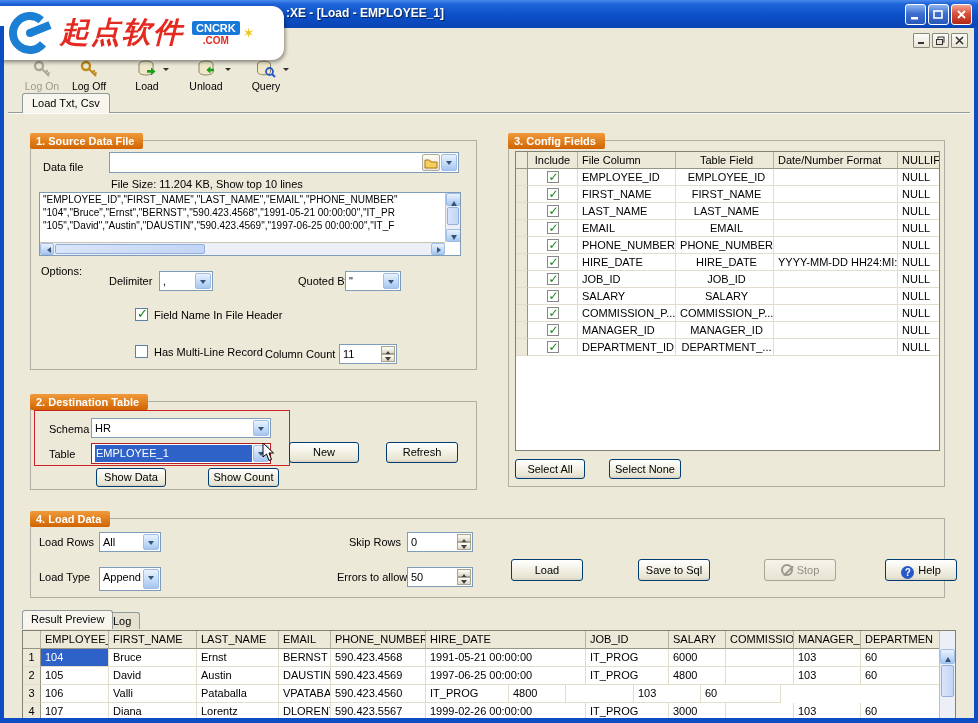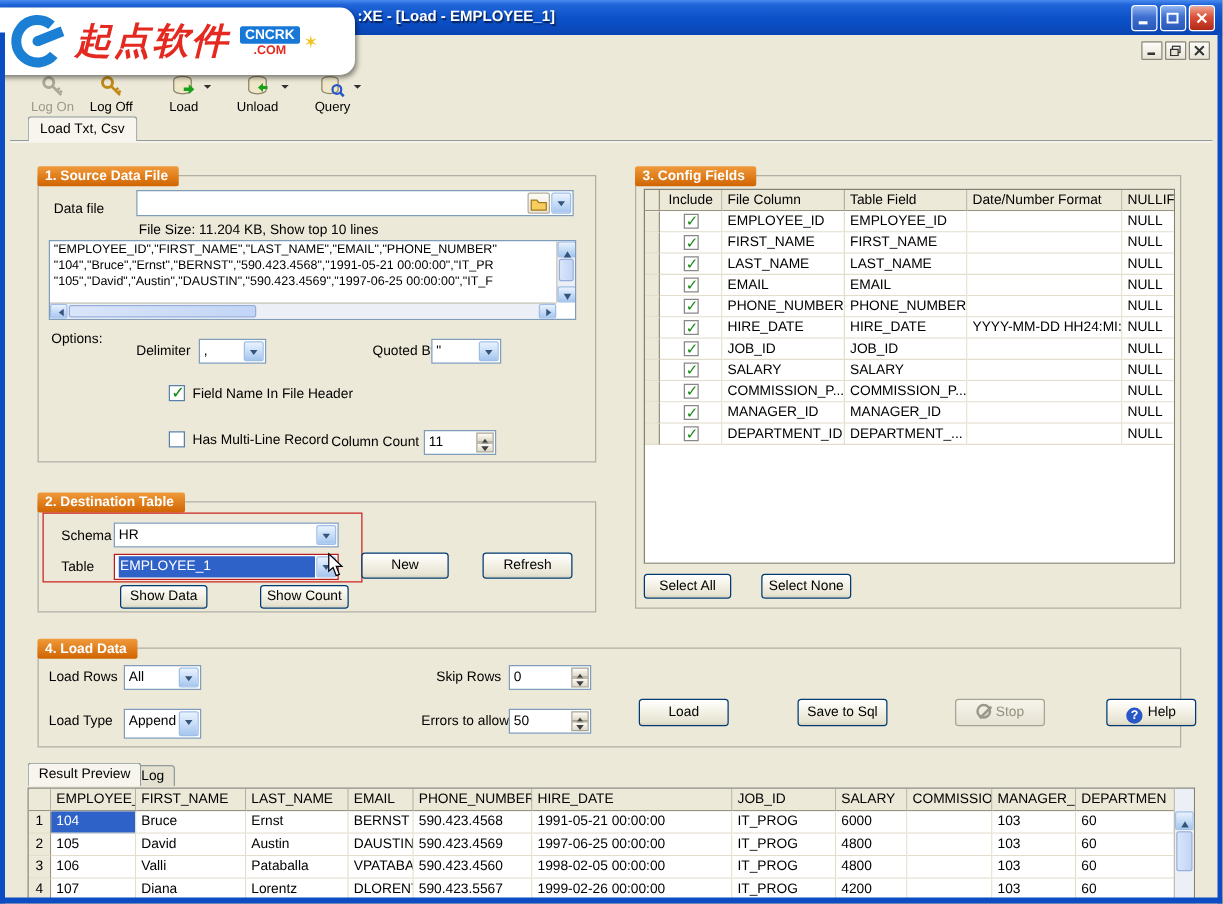--- a/index.html
+++ b/index.html
@@ -83,21 +83,21 @@
     border:1px solid #828274;overflow:hidden;}
   .cfg-hdr{position:absolute;left:0;top:0;right:0;height:17px;display:flex;}
   .cfg-hcell{height:17px;line-height:16px;background:#ECE9D8;border-right:1px solid #B6B2A2;
     border-bottom:1px solid #989482;padding-left:4px;overflow:hidden;white-space:nowrap;flex:none;}
   .cfg-body{position:absolute;left:0;top:17px;right:0;bottom:0;background:#fff;overflow:hidden;}
   .cfg-row{display:flex;height:17px;}
   .cfg-cell{height:17px;line-height:16px;border-right:1px solid #E2DECB;border-bottom:1px solid #E2DECB;
     padding-left:4px;overflow:hidden;white-space:nowrap;flex:none;background:#fff;}
   .c-ind{width:12px;background:#ECE9D8;border-right:1px solid #989482;padding:0;}
   .c-inc{width:50px;display:flex;align-items:center;justify-content:center;padding:0;}
-  .c-file{width:98px;} .c-tbl{width:98px;} .c-fmt{width:124px;} .c-nul{width:43px;}
+  .c-file{width:98px;} .c-tbl{width:98px;text-align:center;} .c-fmt{width:124px;} .c-nul{width:43px;}
   .chk2{width:12px;height:12px;background:#fff;border:1px solid #888;position:relative;}
   .chk2 .tick{position:absolute;left:1px;top:-3px;color:#12870F;font-weight:bold;font-size:12px;}
 
   
   .btab{position:absolute;height:19px;line-height:17px;padding:0 8px;border:1px solid #919B9C;
     border-bottom:none;border-radius:3px 3px 0 0;}
   .btab.active{background:#F7F5ED;top:610px;z-index:2;}
   .btab.inactive{background:#E4E1D0;top:612px;height:17px;}
   .rg{position:absolute;left:22px;top:630px;width:934px;height:93px;background:#fff;
     border:1px solid #828274;overflow:hidden;}
@@ -562,37 +562,36 @@
           <div class="rg-cell rg-c10">103</div>
           <div class="rg-cell rg-c11">60</div>
         </div>
         <div class="rg-row">
           <div class="rg-cell rg-c0 rg-ind">3</div>
           <div class="rg-cell rg-c1">106</div>
           <div class="rg-cell rg-c2">Valli</div>
           <div class="rg-cell rg-c3">Pataballa</div>
           <div class="rg-cell rg-c4">VPATABAL</div>
           <div class="rg-cell rg-c5">590.423.4560</div>
-          <div class="rg-cell rg-c6">1998-02-05 00:00:00</div>
           <div class="rg-cell rg-c7">IT_PROG</div>
           <div class="rg-cell rg-c8">4800</div>
           <div class="rg-cell rg-c9"></div>
           <div class="rg-cell rg-c10">103</div>
           <div class="rg-cell rg-c11">60</div>
         </div>
         <div class="rg-row">
           <div class="rg-cell rg-c0 rg-ind">4</div>
           <div class="rg-cell rg-c1">107</div>
           <div class="rg-cell rg-c2">Diana</div>
           <div class="rg-cell rg-c3">Lorentz</div>
           <div class="rg-cell rg-c4">DLORENTZ</div>
           <div class="rg-cell rg-c5">590.423.5567</div>
           <div class="rg-cell rg-c6">1999-02-26 00:00:00</div>
           <div class="rg-cell rg-c7">IT_PROG</div>
-          <div class="rg-cell rg-c8">4200</div>
+          <div class="rg-cell rg-c8">3000</div>
           <div class="rg-cell rg-c9"></div>
           <div class="rg-cell rg-c10">103</div>
           <div class="rg-cell rg-c11">60</div>
         </div>
       </div>
     <div class="rg-sb">
       <span class="sb-btn sb-up" style="top:18px;"></span>
       <span class="sb-thumb" style="left:1px;top:34px;width:13px;height:32px;"></span>
     </div>
   </div>

